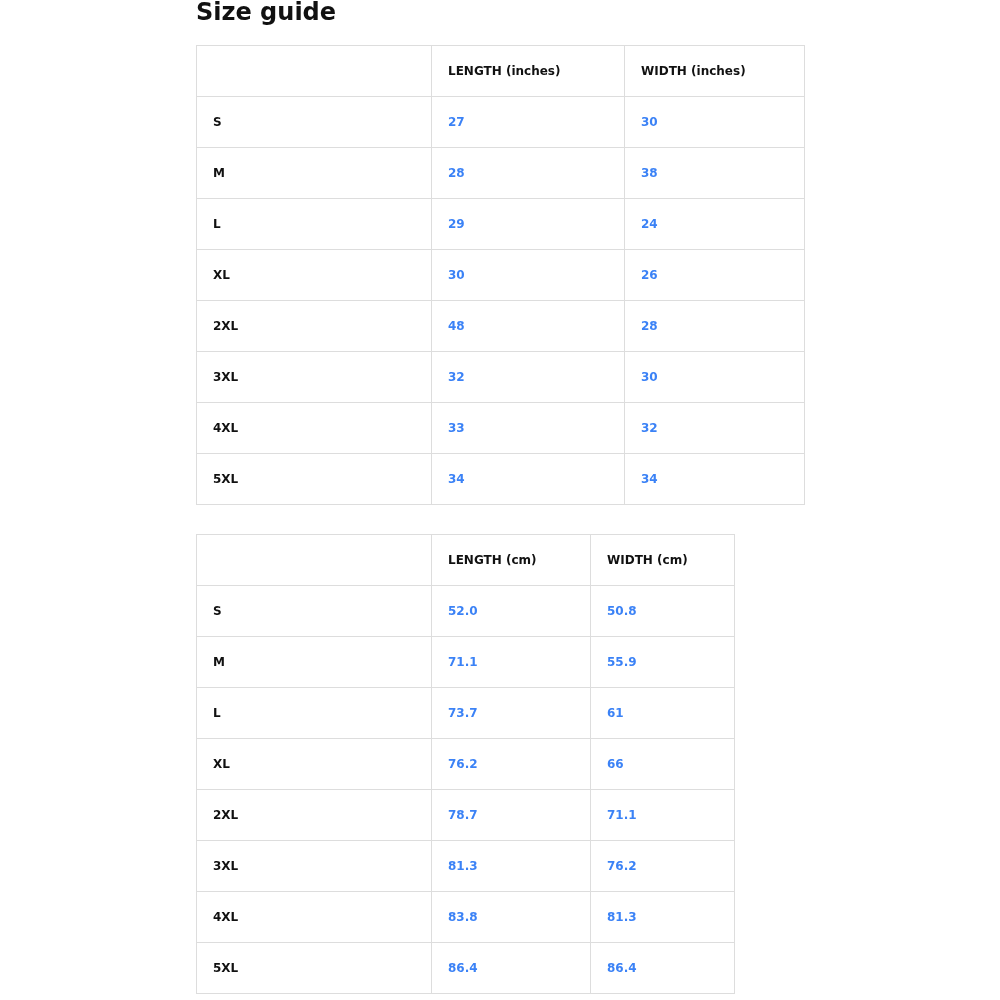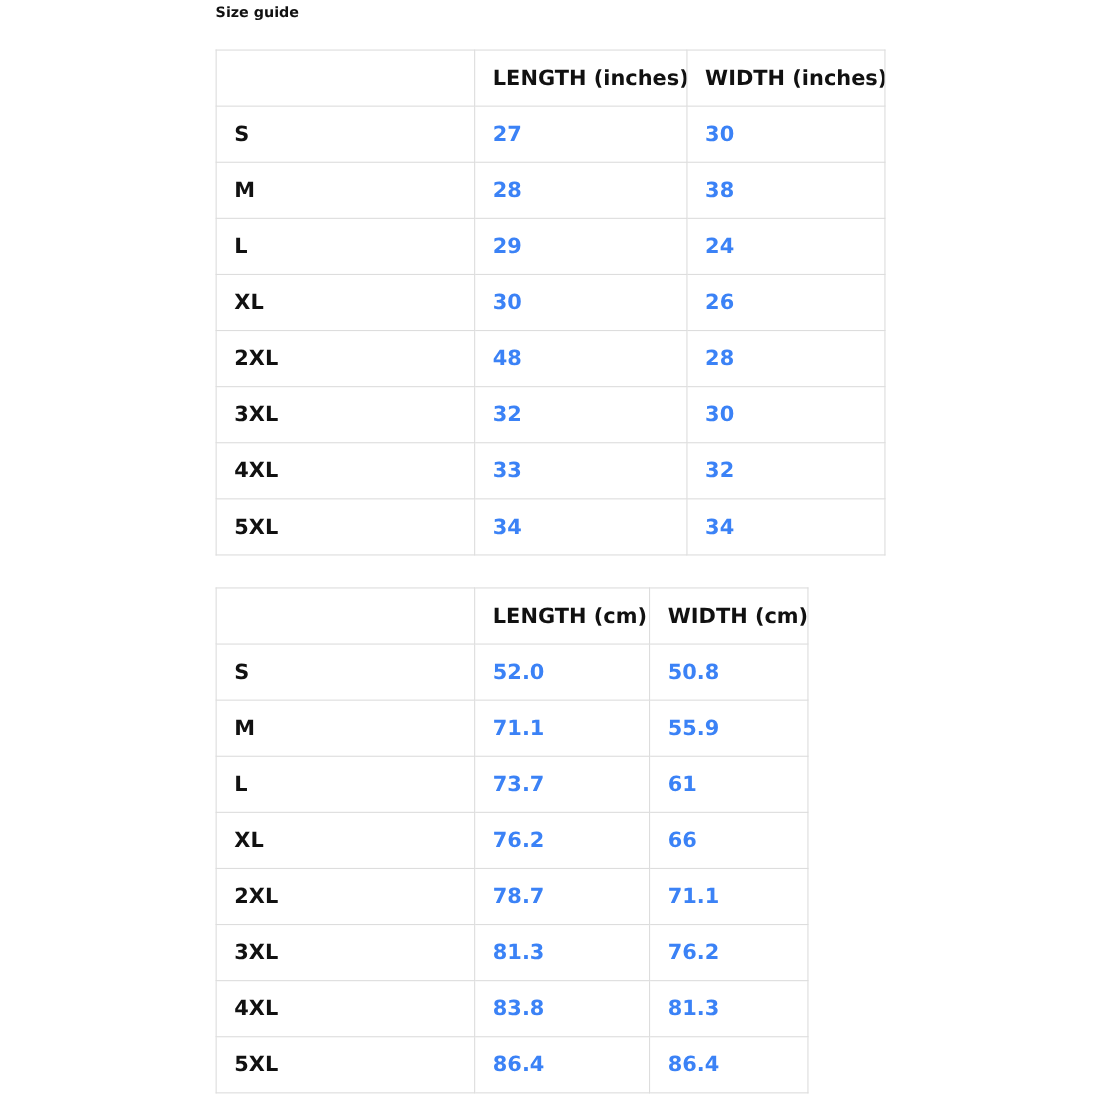--- a/index.html
+++ b/index.html
@@ -11,29 +11,29 @@
     height: 1000px;
     overflow: hidden;
     font-family: "DejaVu Sans", "Liberation Sans", sans-serif;
     color: #1a1a1a;
   }
   .content {
     padding: 2px 0 0 196px;
   }
   h2.size-guide-title {
     margin: 0 0 23px 0;
-    font-size: 13px;
+    font-size: 24px;
     line-height: 20px;
     font-weight: bold;
     color: #111111;
   }
   table.size-table {
     border-collapse: collapse;
     table-layout: fixed;
-    font-size: 19px;
+    font-size: 12px;
   }
   table.size-table.inches { width: 608px; }
   table.size-table.cm     { width: 538px; border-radius: 25px; }
   table.size-table.inches col.c1 { width: 235px; }
   table.size-table.inches col.c2 { width: 193px; }
   table.size-table.inches col.c3 { width: 180px; }
   table.size-table.cm col.c1 { width: 235px; }
   table.size-table.cm col.c2 { width: 159px; }
   table.size-table.cm col.c3 { width: 144px; }
   table.size-table th,

